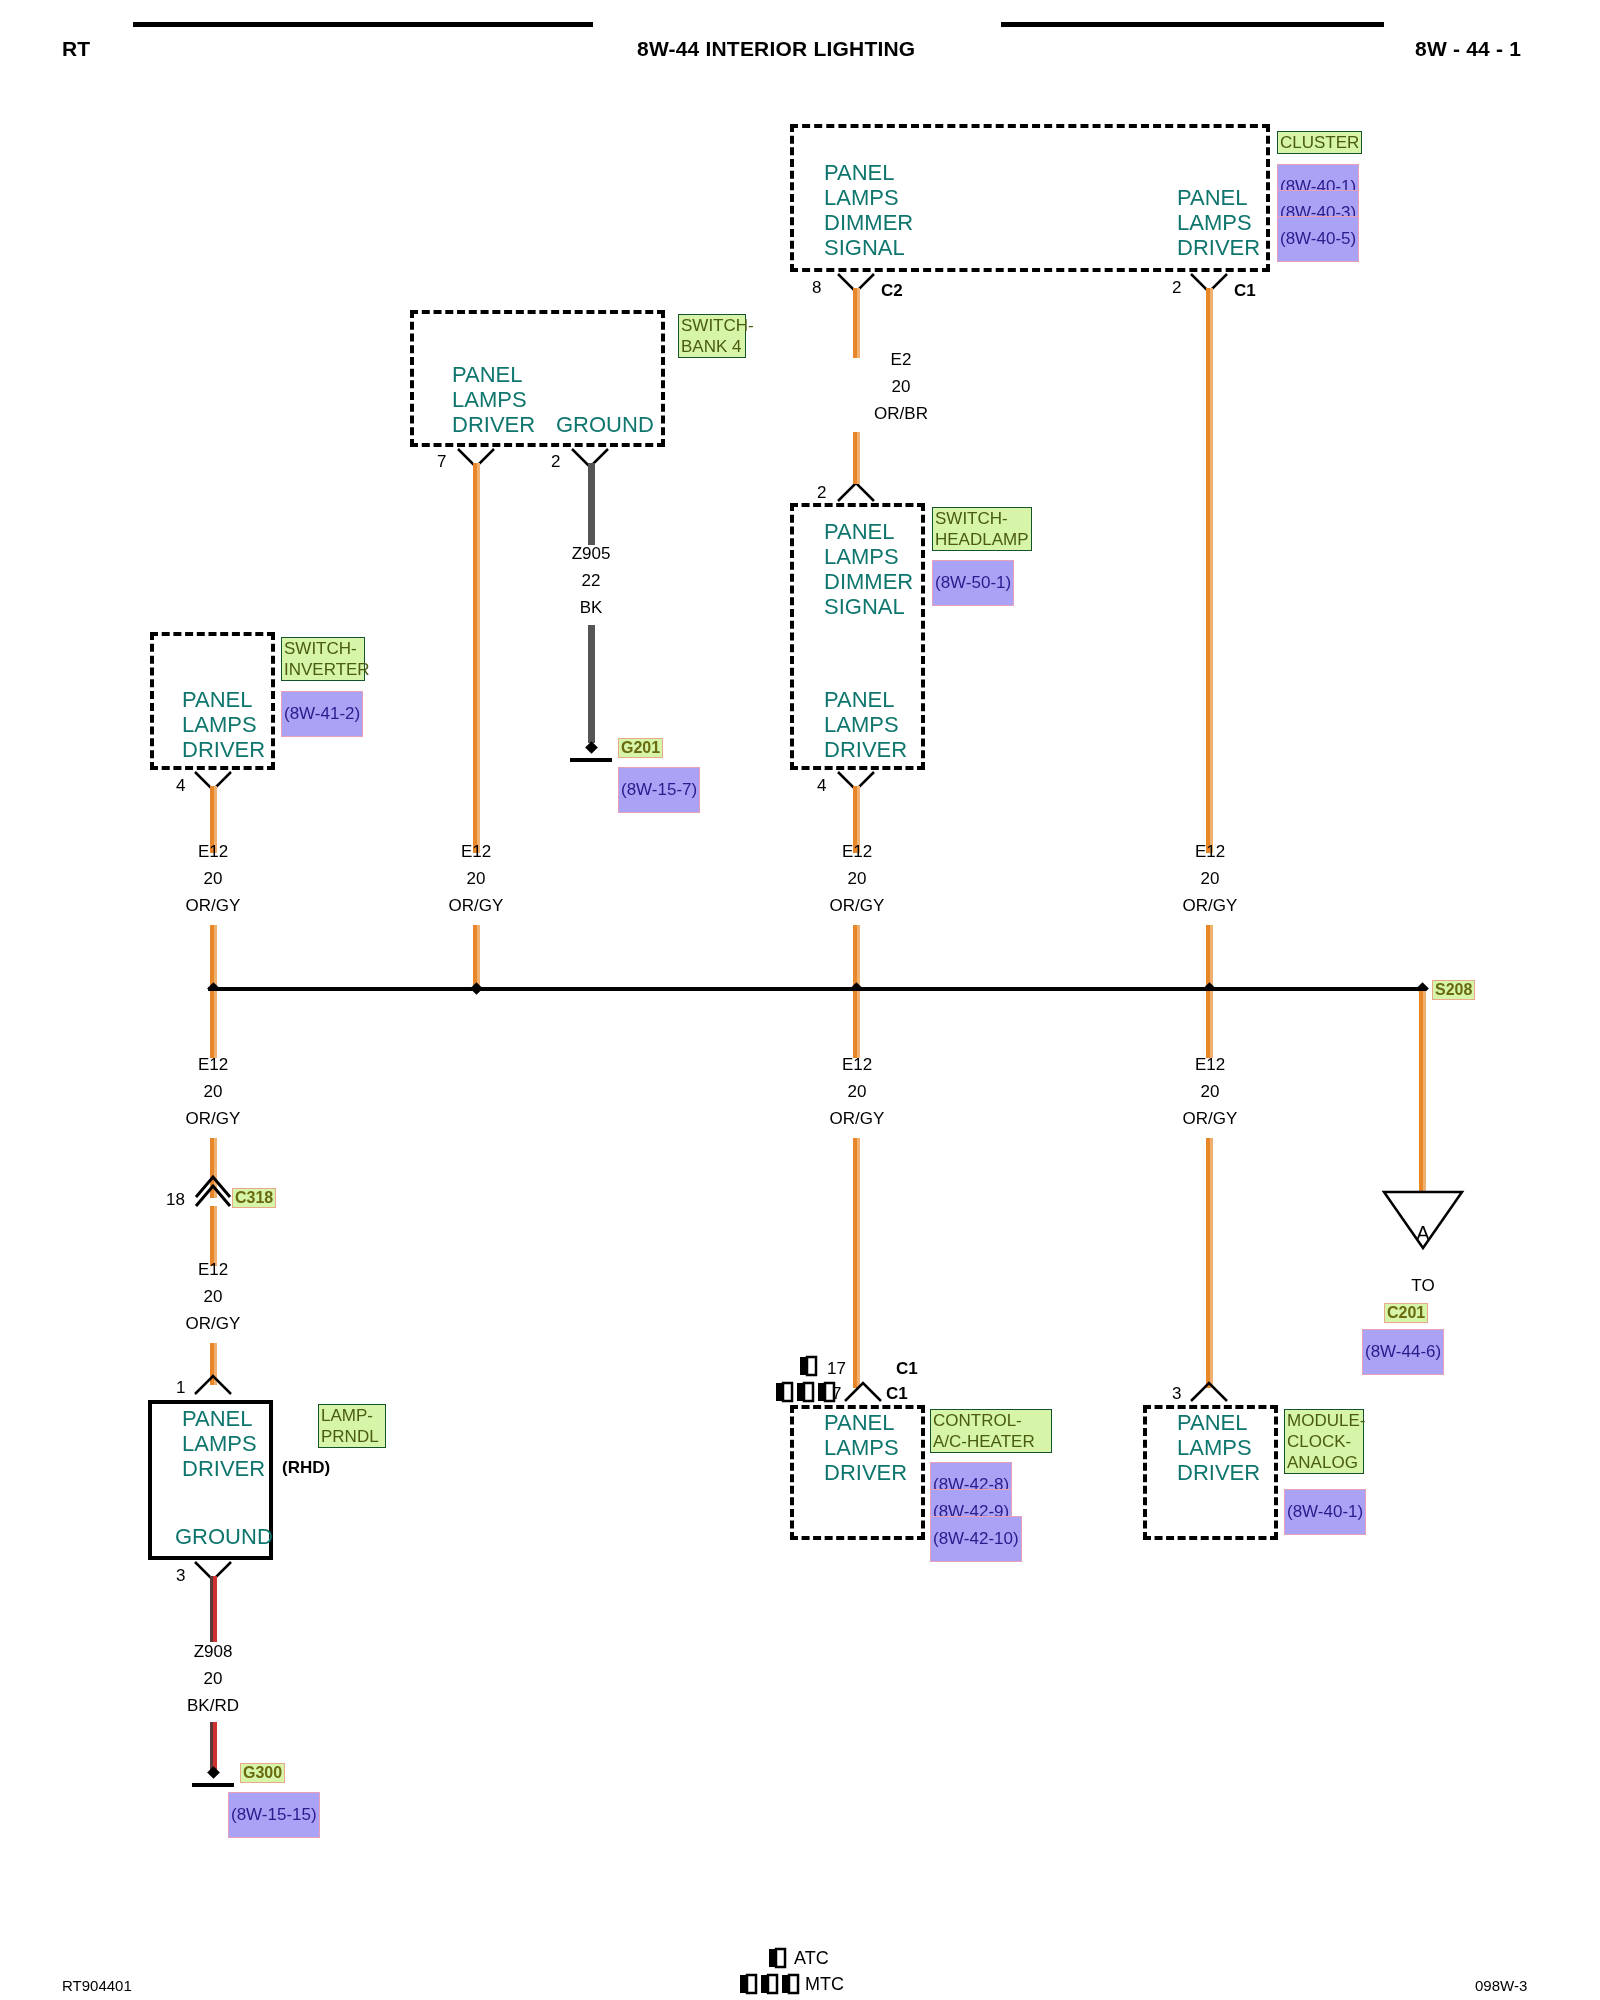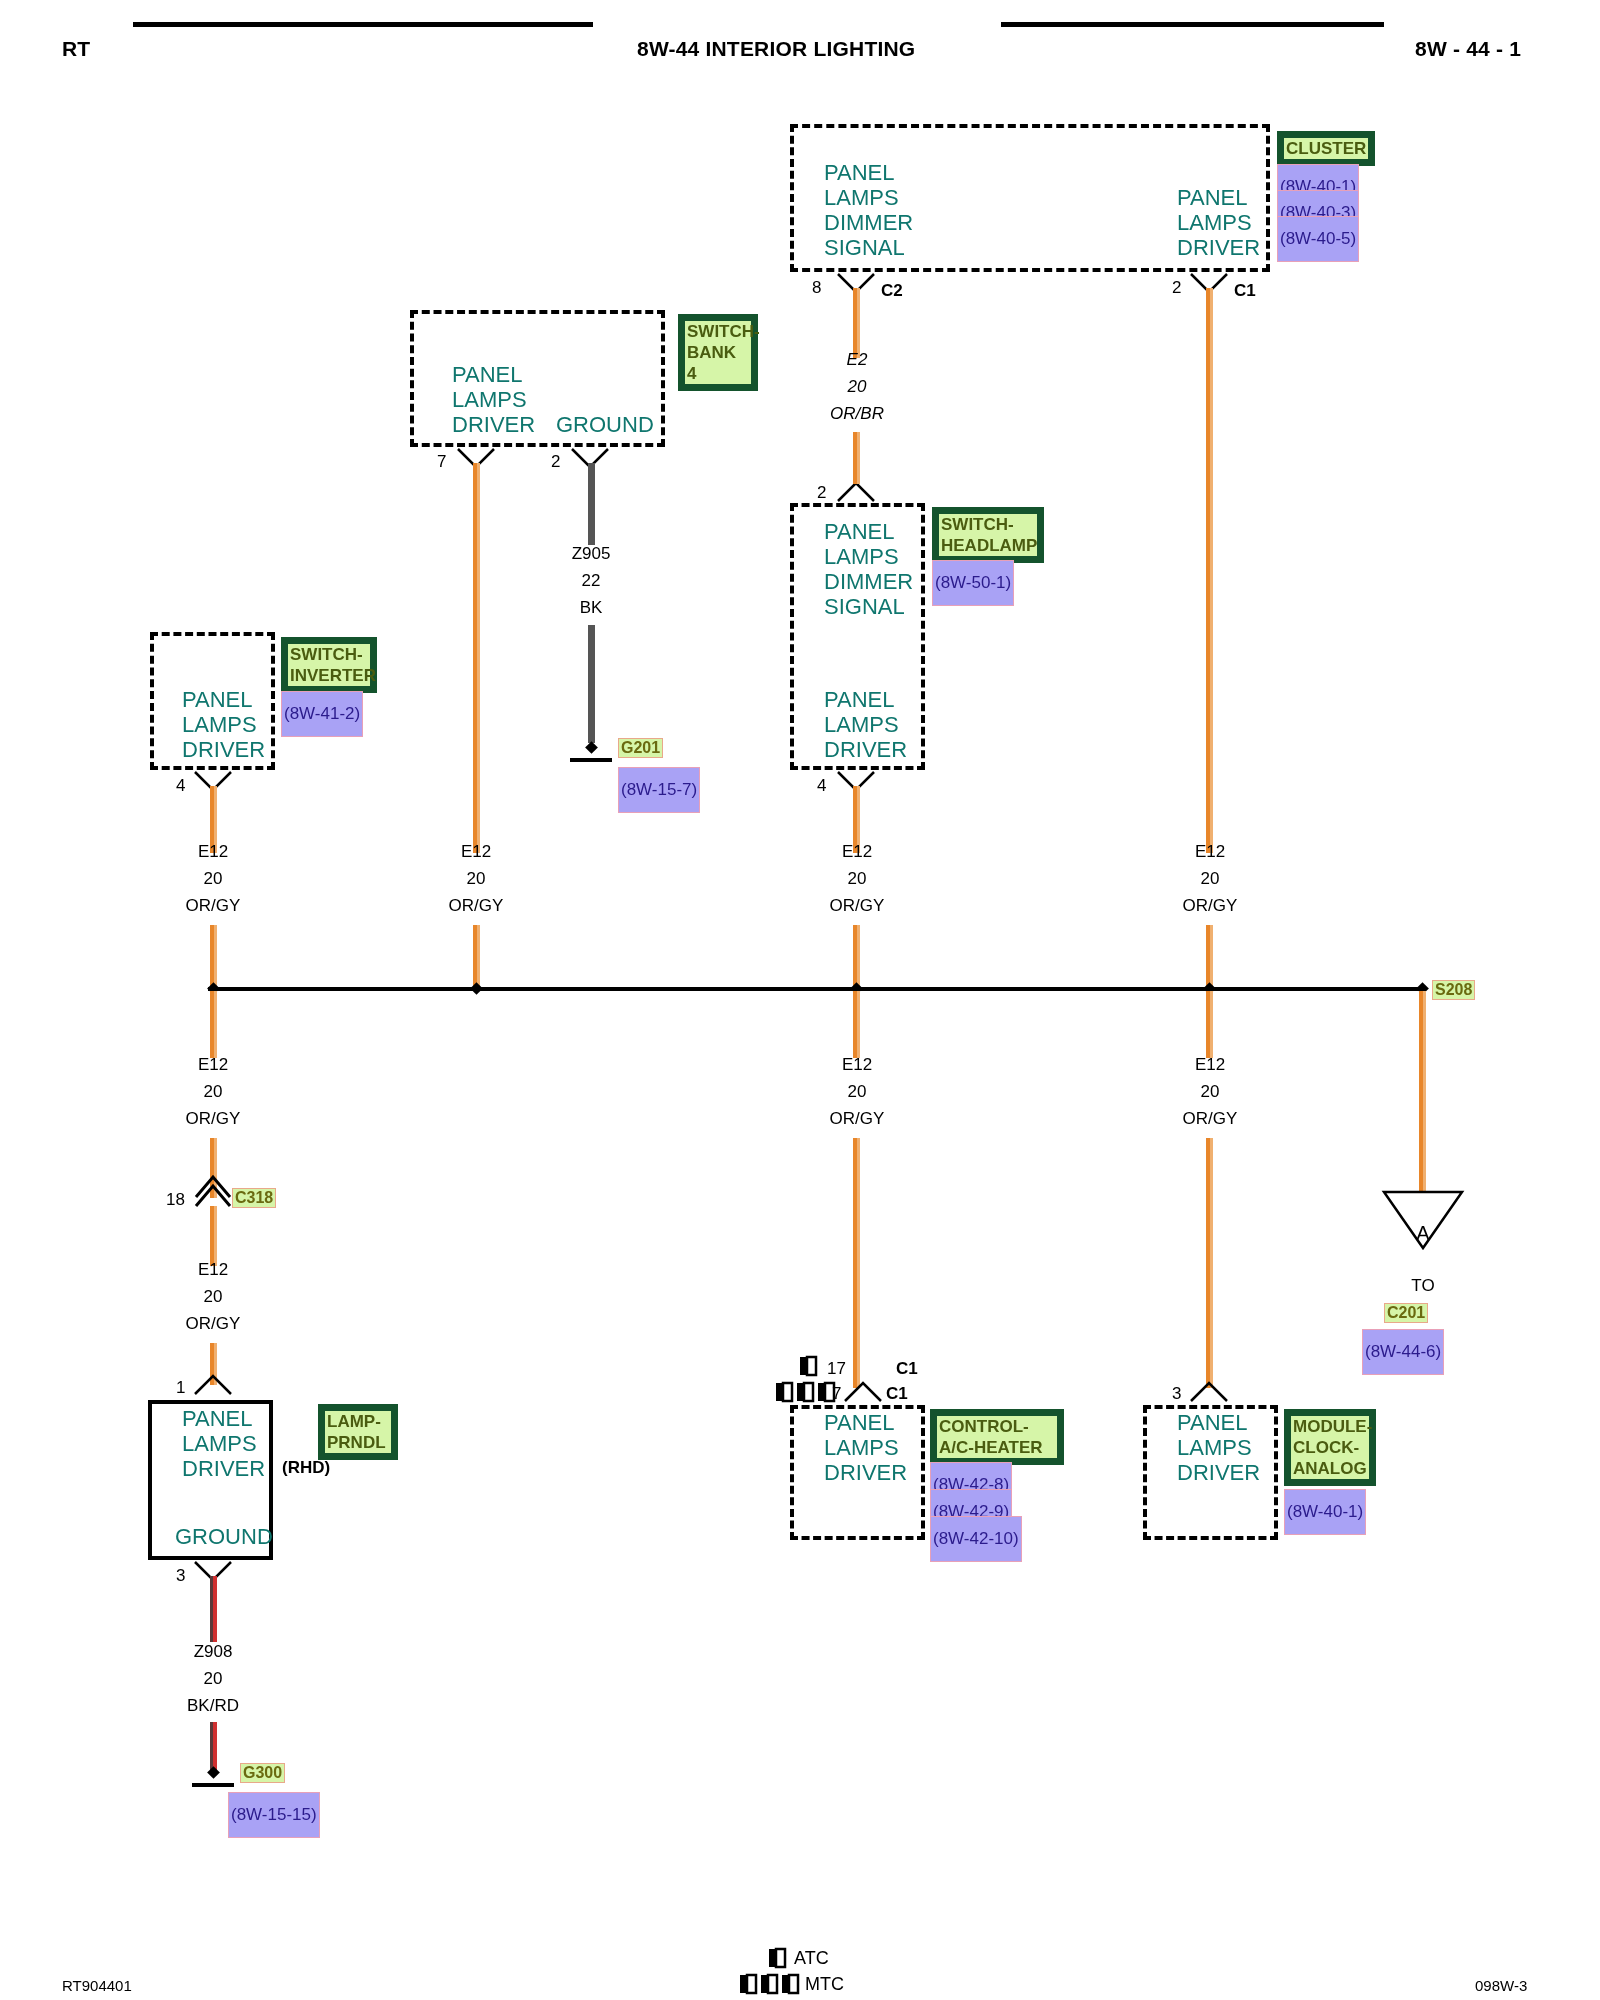--- a/index.html
+++ b/index.html
@@ -44,23 +44,23 @@
   .comp-text {
     font-size: 22px;
     line-height: 25px;
     white-space: nowrap;
     color: #0f766e;
   }
 
   
   .name-tag {
     background: #d6f5a8;
-    border: 7px solid #14532d;
+    border: 1px solid #14532d;
     color: #4a5c10;
-    font-weight: bold;
+    font-weight: normal;
     font-size: 17px;
     line-height: 21px;
     padding: 0 2px;
     white-space: nowrap;
     display: inline-block;
   }
   .ref-tag {
     background: #a9a2f5;
     border: 1px solid #e8a0b8;
     color: #2b1b8c;
@@ -268,21 +268,21 @@
   </div>
 
   <div class="abs" style="left:836px; top:770px;">
     <svg width="40" height="22" viewBox="0 0 40 22">
       <path d="M2 2 L20 20 L38 2" stroke="#000" stroke-width="2.5" fill="none"></path>
     </svg>
   </div>
   <div class="abs pin-num" style="left:817px; top:776px;">4</div>
 
   <div class="abs wire wire-org" style="left:853px; top:288px; width:7px; height:70px;"></div>
-  <div class="abs wlabel" style="left:793px; top:346px; width:128px;font-style:italic;">
+  <div class="abs wlabel" style="left:837px; top:346px; width:128px;">
     <div>E2</div>
     <div>20</div>
     <div>OR/BR</div>
   </div>
   <div class="abs wire wire-org" style="left:853px; top:432px; width:7px; height:52px;"></div>
 
   <div class="abs wire wire-org" style="left:473px; top:463px; width:7px; height:390px;"></div>
   <div class="abs wlabel" style="left:412px; top:838px; width:128px;">
     <div>E12</div>
     <div>20</div>

